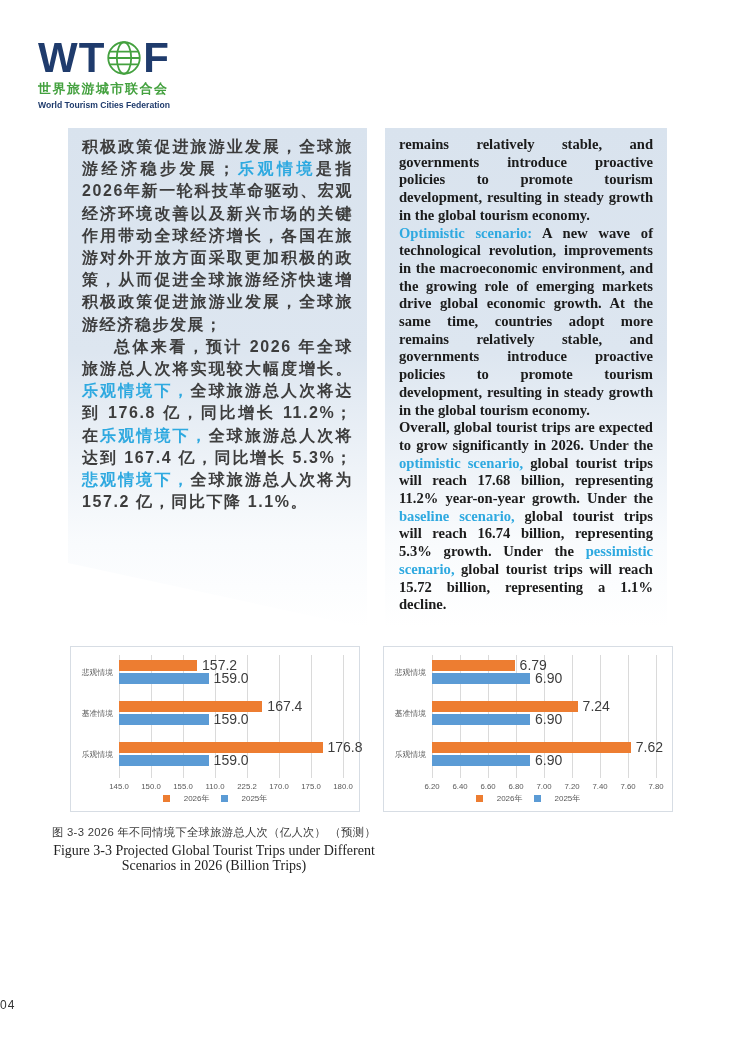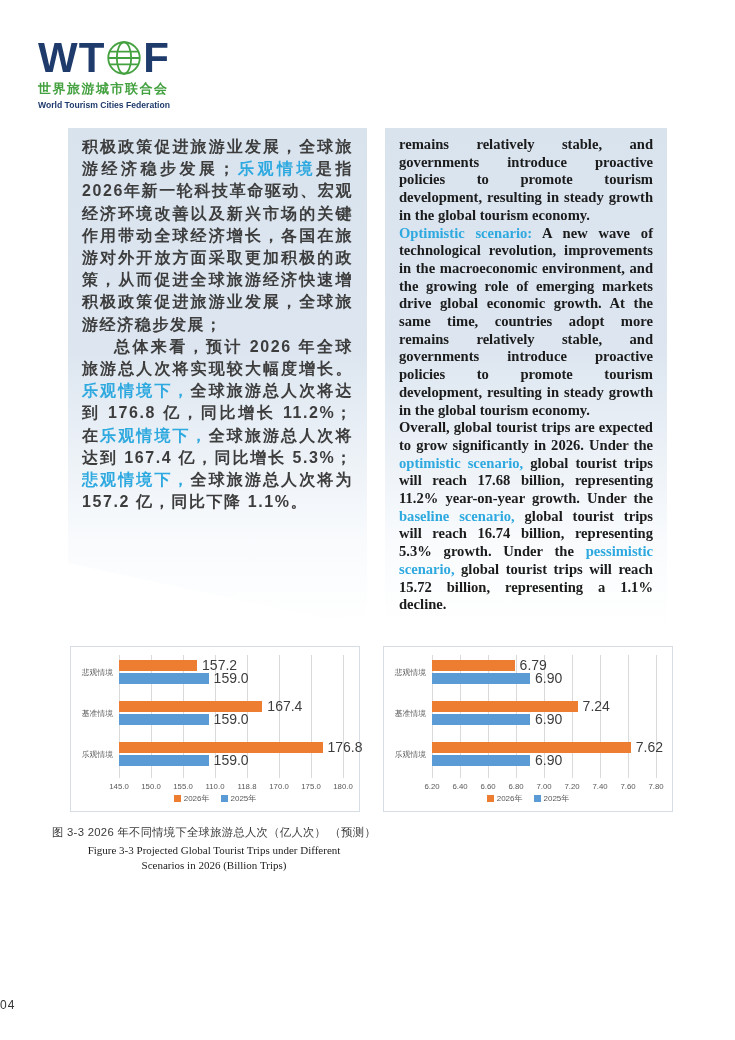--- a/index.html
+++ b/index.html
@@ -33,26 +33,26 @@
   .fig{position:absolute;top:646px;width:290px;margin:0;}
   .fig-left{left:70px;}
   .fig-right{left:383px;}
   .chart-box{position:relative;width:288px;height:164px;background:#fff;border:1px solid #d7dde4;}
   .grid-line{position:absolute;width:1px;background:#dadada;}
   .bar{position:absolute;}
   .bar-val{position:absolute;font-size:14px;color:#3d3d3d;line-height:11px;white-space:nowrap;}
   .cat-label{position:absolute;left:0;width:42px;text-align:right;font-size:7.8px;color:#595959;line-height:9px;}
   .tick-label{position:absolute;font-size:7.8px;color:#595959;transform:translateX(-50%);white-space:nowrap;}
   .legend{position:absolute;left:0;right:0;bottom:7px;display:flex;justify-content:center;gap:11px;}
-  .legend-item{display:flex;align-items:center;gap:3px;font-size:8px;color:#595959;justify-content:flex-end;}
+  .legend-item{display:flex;align-items:center;gap:14px;font-size:8px;color:#595959;justify-content:flex-end;}
   .legend-swatch{width:7px;height:7px;display:inline-block;}
 
   figcaption{margin-top:13px;margin-left:-26px;width:340px;text-align:center;}
   .cap-cn{font-size:11.3px;color:#3a3a3a;letter-spacing:0.3px;margin-bottom:3px;white-space:nowrap;}
-  .cap-en{font-family:"Liberation Serif","DejaVu Serif",serif;font-size:11px;color:#222222;line-height:15px;}
+  .cap-en{font-family:"Liberation Serif","DejaVu Serif",serif;font-size:14px;color:#222222;line-height:15px;}
 
   
   .page-number{position:absolute;left:0;bottom:28px;width:100%;text-align:left;
                font-size:12px;color:#333333;letter-spacing:1px;}
 </style>
 </head>
 <body>
 
 <div class="page">
 
@@ -93,21 +93,21 @@
     <div class="chart-box">
         <div class="grid-line" style="left: 48px; top: 8px; height: 123px;"></div>
         <div class="tick-label" style="left: 48px; top: 135px;">145.0</div>
         <div class="grid-line" style="left: 80px; top: 8px; height: 123px;"></div>
         <div class="tick-label" style="left: 80px; top: 135px;">150.0</div>
         <div class="grid-line" style="left: 112px; top: 8px; height: 123px;"></div>
         <div class="tick-label" style="left: 112px; top: 135px;">155.0</div>
         <div class="grid-line" style="left: 144px; top: 8px; height: 123px;"></div>
         <div class="tick-label" style="left: 144px; top: 135px;">110.0</div>
         <div class="grid-line" style="left: 176px; top: 8px; height: 123px;"></div>
-        <div class="tick-label" style="left: 176px; top: 135px;">118.8</div>
+        <div class="tick-label" style="left: 176px; top: 135px;">225.2</div>
         <div class="grid-line" style="left: 208px; top: 8px; height: 123px;"></div>
         <div class="tick-label" style="left: 208px; top: 135px;">170.0</div>
         <div class="grid-line" style="left: 240px; top: 8px; height: 123px;"></div>
         <div class="tick-label" style="left: 240px; top: 135px;">175.0</div>
         <div class="grid-line" style="left: 272px; top: 8px; height: 123px;"></div>
         <div class="tick-label" style="left: 272px; top: 135px;">180.0</div>
         <div class="cat-label" style="top: 21px;">悲观情境</div>
         <div class="bar" style="left: 48px; top: 13px; width: 78.08px; height: 11px; background: rgb(237, 125, 49);"></div>
         <div class="bar-val" style="left: 131.08px; top: 13px;">157.2</div>
         <div class="bar" style="left: 48px; top: 26px; width: 89.6px; height: 11px; background: rgb(91, 155, 213);"></div>

